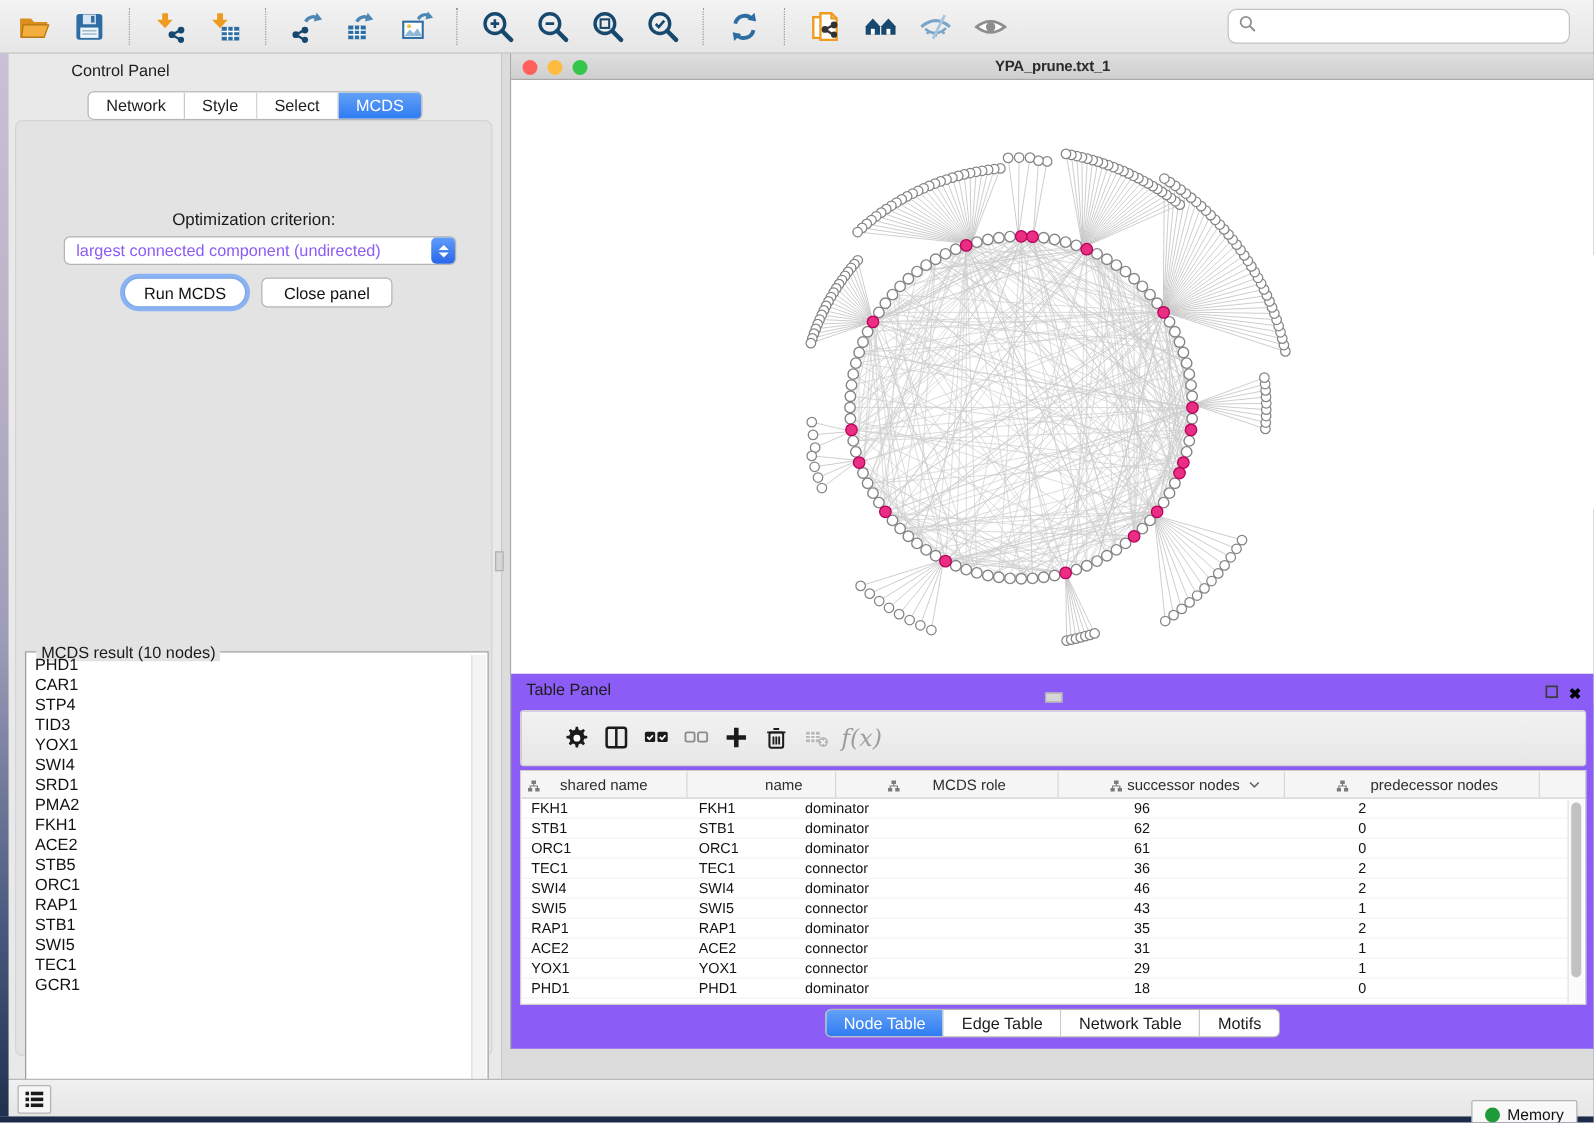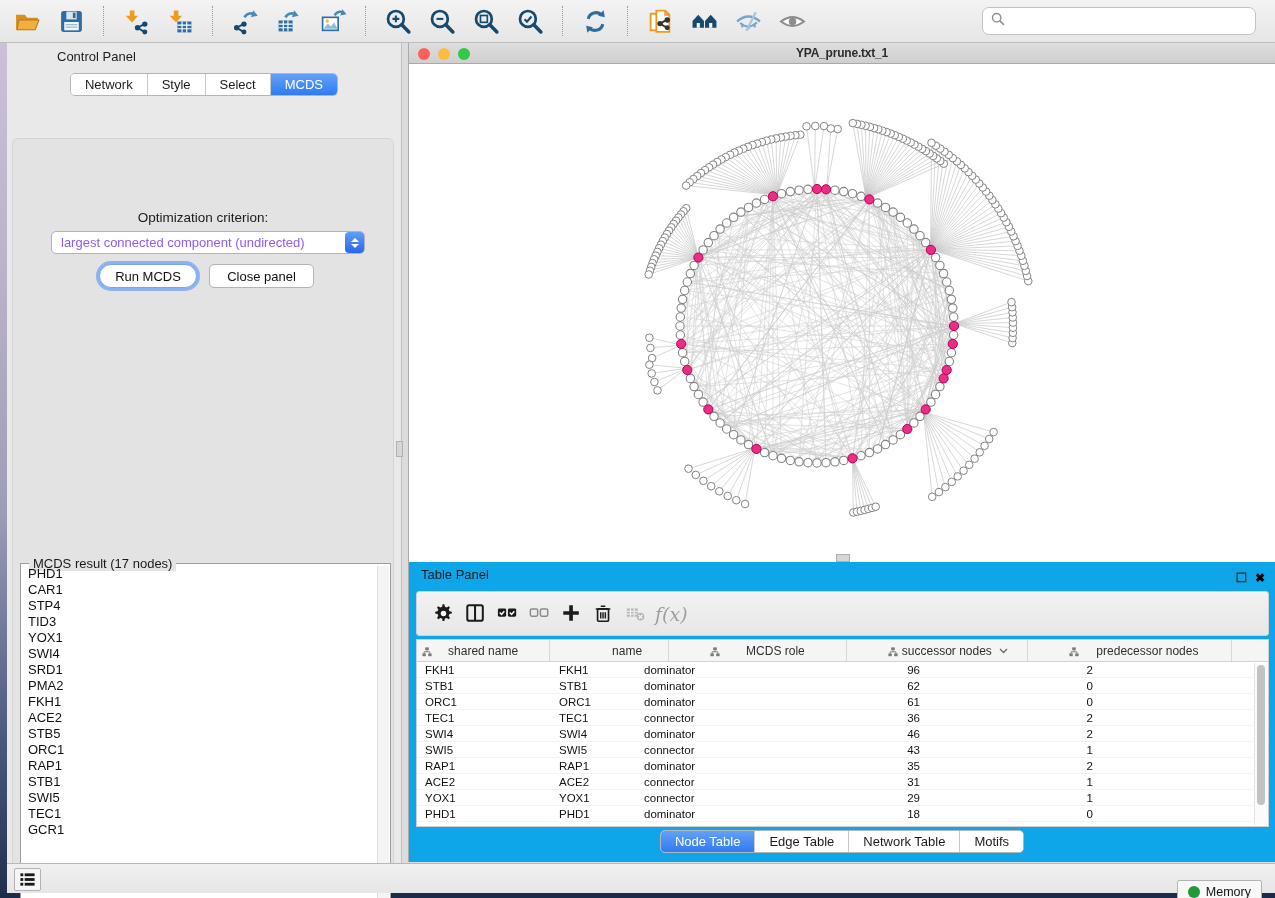--- a/index.html
+++ b/index.html
@@ -24,21 +24,21 @@
     border:1px solid #c2c2c2; border-radius:7px; display:flex; align-items:center; padding:0 8px; }
   .search-box svg { width:14px; height:14px; margin-right:6px; flex:none; }
   .search-box input { border:none; outline:none; width:100%; font-size:13px; font-family:inherit; background:transparent; }
 
   
   .control-panel { position:absolute; left:7px; top:43px; width:395px; height:820px; background:#e9e9e9; border-right:1px solid #c0c0c0; }
   .cp-header { position:absolute; left:0; top:0; width:100%; height:26px; padding:6px 10px; font-size:13px; color:#1c1c1c;margin-left:40px; }
   .panel-btns { position:absolute; right:8px; top:6px; display:flex; gap:8px; align-items:center; }
   .panel-btns .float-ic svg { width:11px; height:11px; }
   .panel-btns .close-ic { font-size:12px; font-weight:bold; color:#111; line-height:11px; }
-  .cp-inner { position:absolute; left:5px; top:53px; width:382px; height:749px; background:#e3e3e3; border:1px solid #d4d4d4; border-radius:6px;margin-top:42px; }
+  .cp-inner { position:absolute; left:5px; top:53px; width:382px; height:749px; background:#e3e3e3; border:1px solid #d4d4d4; border-radius:6px; }
   .seg-tabs { position:absolute; top:30px; left:0; width:100%; display:flex; justify-content:center; z-index:5; }
   .seg-group { display:flex; border:1px solid #b5b5b5; border-radius:5px; overflow:hidden; background:#fff; height:23px; }
   .seg { padding:3px 14px; font-size:13px; color:#1c1c1c; background:#fff; border-right:1px solid #c9c9c9; display:flex; align-items:center; }
   .seg:last-child { border-right:none; }
   .seg.active { background:linear-gradient(#62a1f7,#2f7bf2); color:#fff; }
   .opt-label { position:absolute; left:0; top:71px; width:100%; text-align:center; font-size:13.5px; color:#1a1a1a; }
   .dropdown { position:absolute; left:38px; top:92px; width:314px; height:23px; background:#fff; border:1px solid #b3b3b3;
     border-radius:5px; display:flex; align-items:center; }
   .dd-text { flex:1; font-size:13px; color:#8b5cf6; padding-left:9px; white-space:nowrap; overflow:hidden; }
   .dd-stepper { width:19px; height:21px; margin-right:0px; border-radius:4px; background:linear-gradient(#5f9ef8,#2a66ea);
@@ -64,25 +64,25 @@
   .lights { position:absolute; left:9px; top:4.5px; display:flex; gap:8px; }
   .light { width:12px; height:12px; border-radius:50%; }
   .nw-title { font-size:12px; font-weight:600; color:#2c2c2c; letter-spacing:-0.2px; }
   .nw-canvas { position:relative; width:100%; height:499px; background:#fff; }
   .nw-canvas svg { display:block; }
 
   .handle-left { position:absolute; left:396px; top:441px; width:7px; height:16px; background:#d6d6d6; border:1px solid #b1b1b1; }
   .handle-bottom { position:absolute; left:836px; top:554px; width:14px; height:8px; background:#d6d6d6; border:1px solid #b1b1b1; }
 
   
-  .table-panel { position:absolute; left:6px; top:519px; width:867px; height:300px; background:#0ea5e9; border-left:1px solid #aaa; }
+  .table-panel { position:absolute; left:6px; top:496px; width:867px; height:300px; background:#8b5cf6; border-left:1px solid #aaa; }
   .tp-header { position:absolute; left:12px; top:5px; font-size:13px; color:#1c1c1c; }
   .tp-btns { position:absolute; right:10px; top:7px; display:flex; gap:8px; align-items:center; }
   .tp-toolbar { position:absolute; left:7px; top:29px; width:853px; height:45px; background:linear-gradient(#f2f2f2,#e7e7e7);
-    border:1px solid #cfcfcf; border-radius:3px; display:flex; align-items:center; padding-left:14px; gap:8px; }
+    border:1px solid #cfcfcf; border-radius:3px; display:flex; align-items:center; padding-left:32px; gap:8px; }
   .tp-tool { width:24px; height:24px; display:flex; align-items:center; justify-content:center; }
   .tp-tool svg { width:21px; height:21px; }
   .fx-label { font-family:"DejaVu Serif", serif; font-style:italic; font-size:19px; color:#9e9e9e; }
   .node-table { position:absolute; left:7px; top:77px; width:853px; height:188px; background:#fff; border:1px solid #cfcfcf; overflow:hidden; }
   .nt-headrow { display:flex; height:22px; background:#f5f5f5; border-bottom:1px solid #d2d2d2;gap:36px; }
   .nt-hcell { position:relative; border-right:1px solid #d8d8d8; font-size:12px; color:#2e2e2e;
     display:flex; align-items:center; justify-content:center; gap:5px; }
   .nt-hcell .tree-ic { position:absolute; left:5px; top:6px; }
   .nt-hcell .sortv { margin-left:2px; }
   .nt-hfill { flex:1; background:#fafafa; }
@@ -288,21 +288,21 @@
       <div class="dropdown">
         <span class="dd-text">largest connected component (undirected)</span>
         <span class="dd-stepper">
             <i class="dd-up"></i>
             <i class="dd-down"></i>
           </span>
       </div>
       <button class="cp-btn btn-run">Run MCDS</button>
       <button class="cp-btn btn-close">Close panel</button>
       <div class="fieldset">
-        <span class="legend">MCDS result (17 nodes)</span>
+        <span class="legend">MCDS result (10 nodes)</span>
         <div class="mcds-list" id="mcds-list">
             <div class="mcds-item">PHD1</div>
             <div class="mcds-item">CAR1</div>
             <div class="mcds-item">STP4</div>
             <div class="mcds-item">TID3</div>
             <div class="mcds-item">YOX1</div>
             <div class="mcds-item">SWI4</div>
             <div class="mcds-item">SRD1</div>
             <div class="mcds-item">PMA2</div>
             <div class="mcds-item">FKH1</div>

